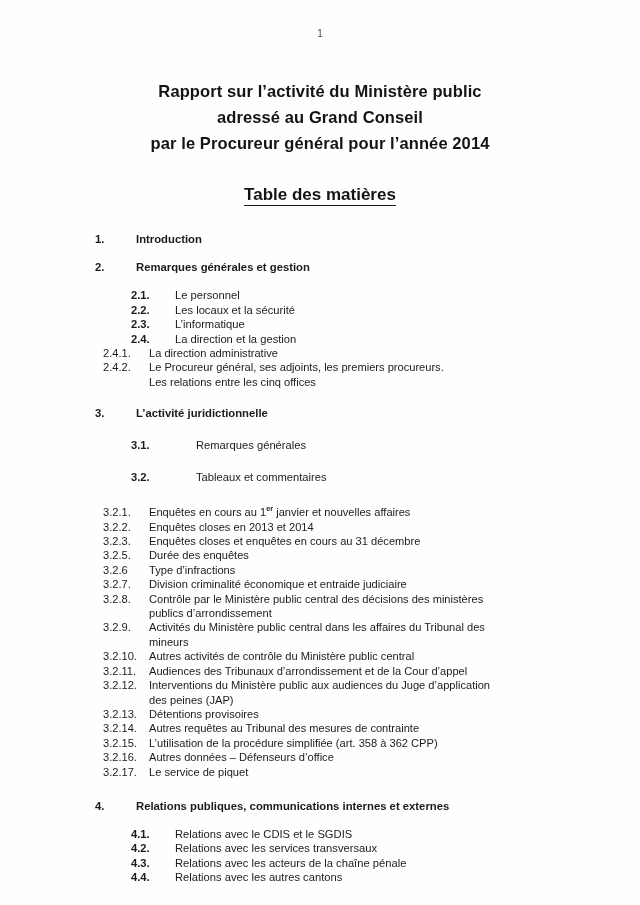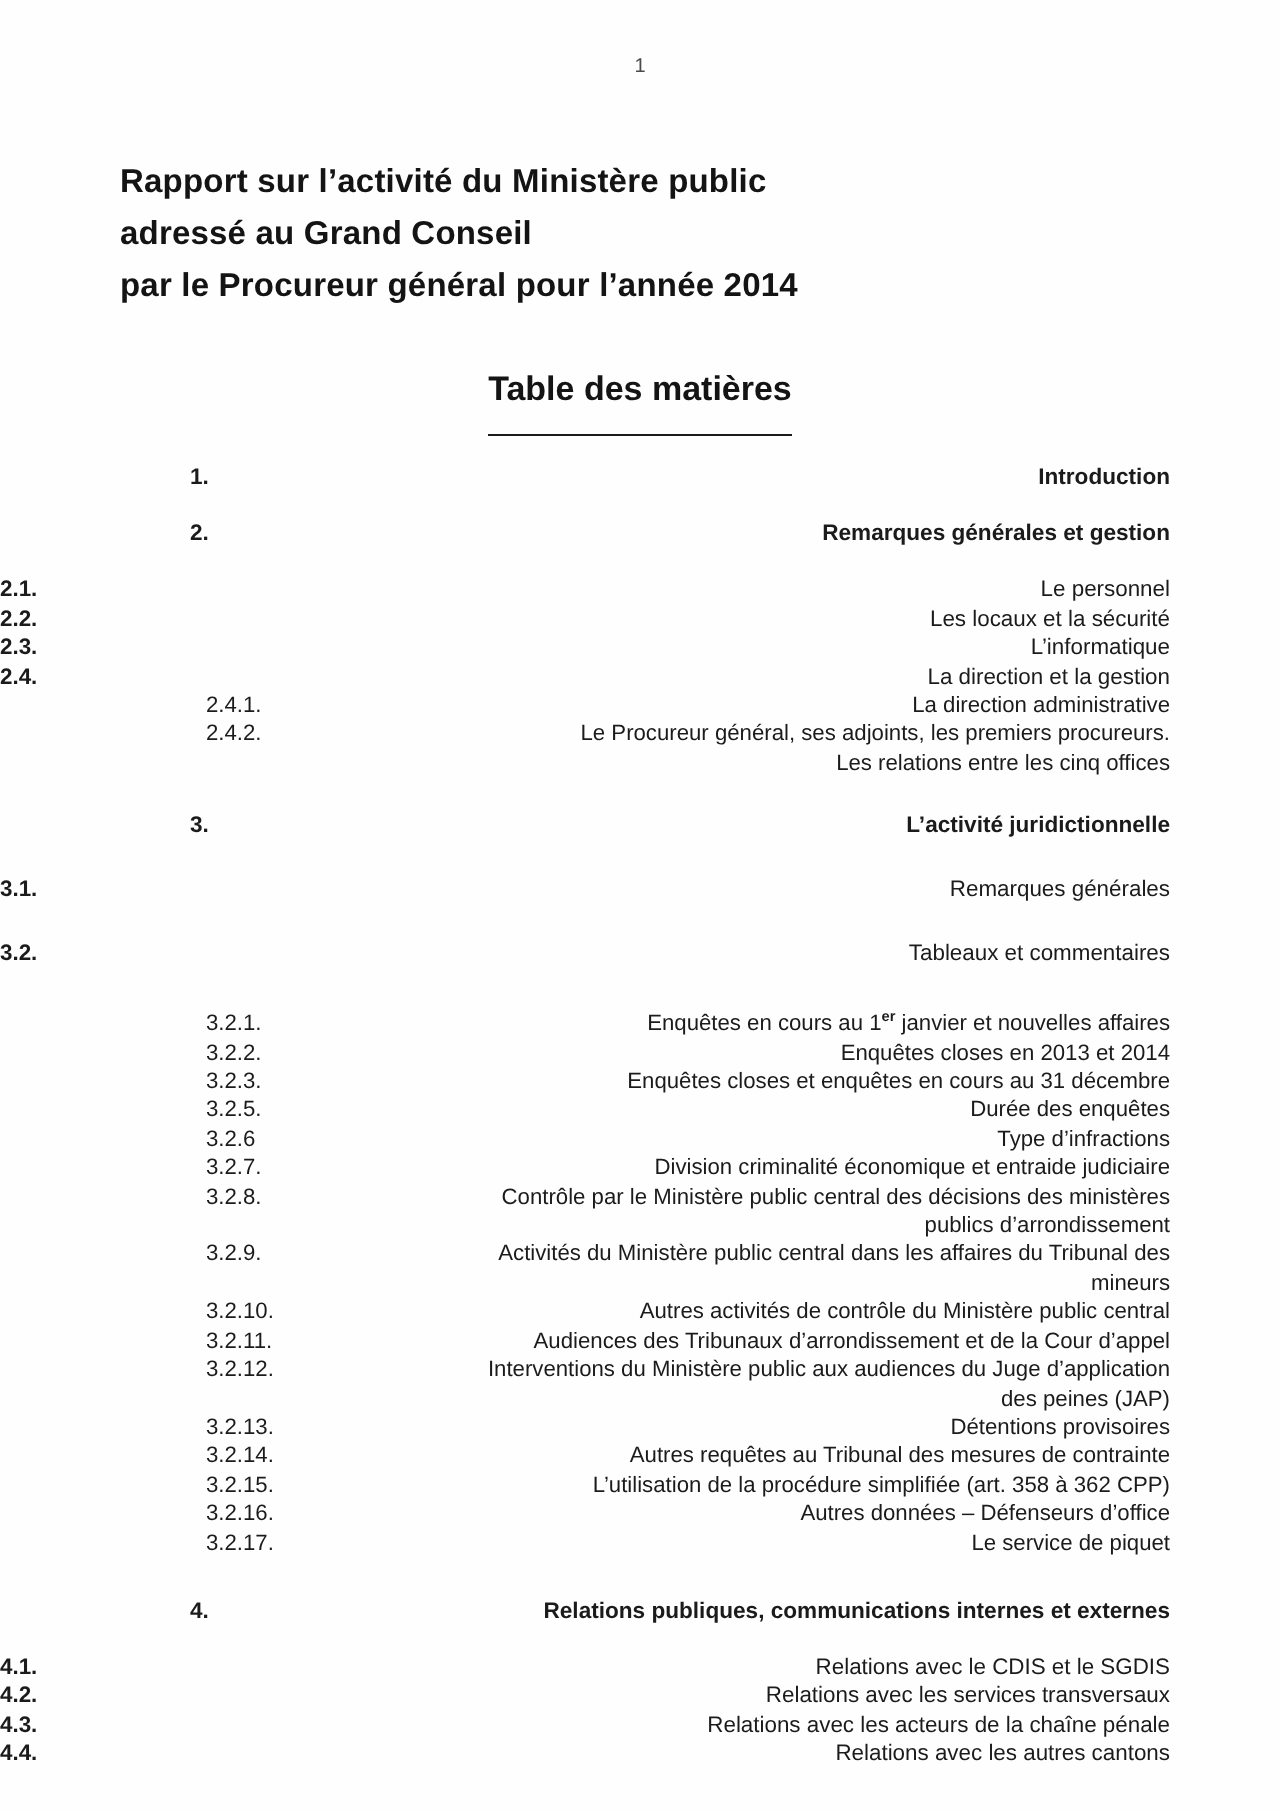--- a/index.html
+++ b/index.html
@@ -25,73 +25,74 @@
     width: 640px;
     text-align: center;
     font-size: 10px;
     color: #4a4a4a;
   }
   .doc-title {
     position: absolute;
     top: 78px;
     left: 60px;
     width: 520px;
+    text-align: center;
     font-weight: bold;
     font-size: 16.5px;
     line-height: 26px;
     letter-spacing: 0.1px;
     color: #141414;
   }
   .toc-heading {
     position: absolute;
     top: 185px;
     left: 60px;
     width: 520px;
     text-align: center;
   }
   .toc-heading span {
     font-weight: bold;
     font-size: 17px;
     border-bottom: 1.6px solid #1b1b1b;
-    padding-bottom: 13px;
+    padding-bottom: 1px;
     color: #141414;
   }
   .toc {
     position: absolute;
     top: 232px;
     left: 0;
     width: 640px;
   }
 
   .entry {
     position: relative;
     display: flex;
     align-items: flex-start;
   }
   .entry .num {
     flex: 0 0 auto;
     white-space: nowrap;
   }
   .entry .txt {
     flex: 1 1 auto;
-    text-align: right;
   }
 
   
   .lvl1 {
     margin-left: 95px;
     margin-right: 55px;
     font-weight: bold;
     font-size: 11.3px;
     line-height: 15px;
   }
   .lvl1 .num { width: 41px; }
 
   
   .lvl2 {
+    margin-left: 131px;
     margin-right: 55px;
     font-size: 11.2px;
     line-height: 14.5px;
   }
   .lvl2 .num { width: 44px; font-weight: bold; }
   .lvl2 .txt { font-weight: normal; }
 
   
   .lvl2.spaced { line-height: 15px; gap: 21px; }
 

